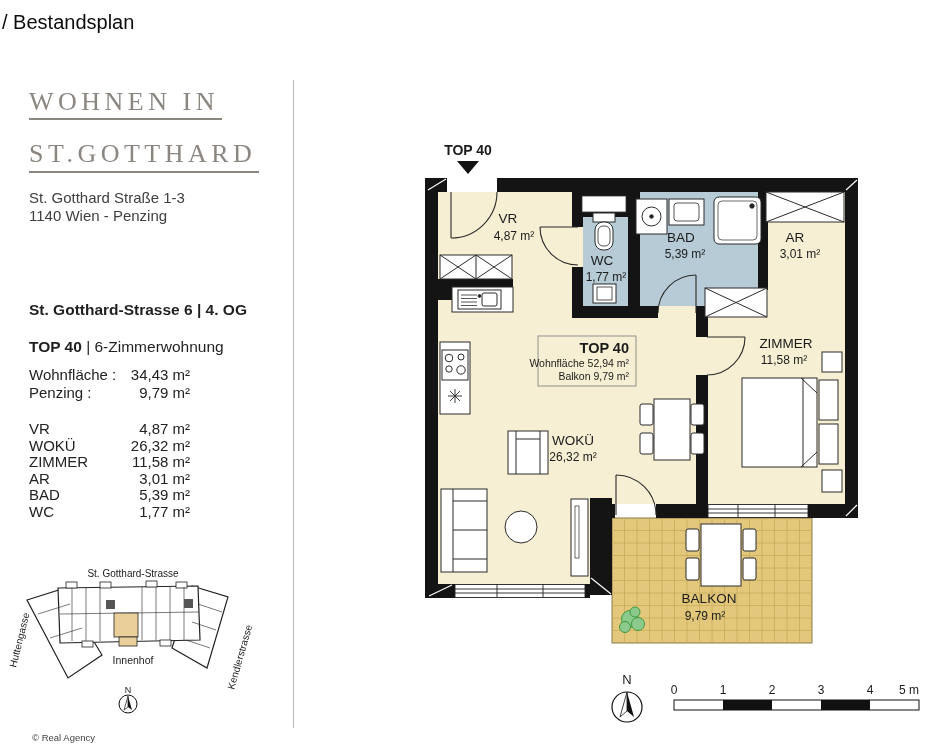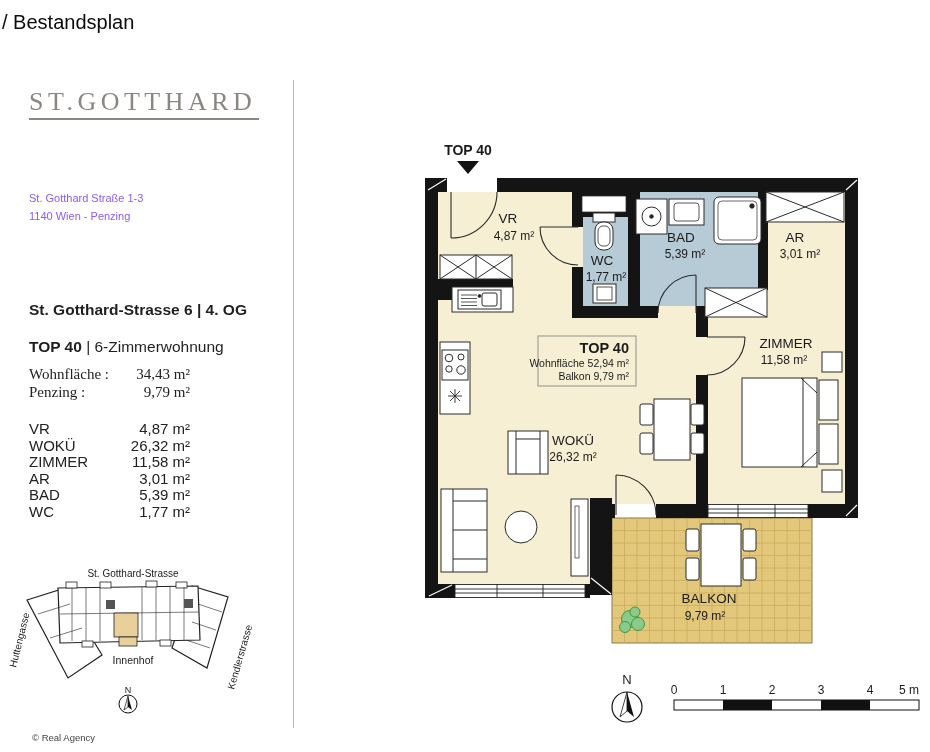--- a/index.html
+++ b/index.html
@@ -4,25 +4,25 @@
 <style>
   html,body{margin:0;padding:0;background:#fff;}
   .page{position:relative;width:930px;height:752px;background:#ffffff;
         font-family:"Liberation Sans",sans-serif;overflow:hidden;}
   .header{position:absolute;left:2px;top:11px;font-size:20px;color:#0c0c0c;}
   .vdivider{position:absolute;left:293px;top:80px;width:1px;height:648px;background:#b9b9b9;}
   .logo{position:absolute;left:29px;top:88px;font-family:"Liberation Serif",serif;color:#8b8680;}
   .logo-line{display:table;font-size:26px;letter-spacing:4.5px;line-height:1.05;
              padding:0 3px 3px 0;border-bottom:2px solid #8b8680;white-space:nowrap;}
   .logo-line + .logo-line{margin-top:20px;}
-  .address{position:absolute;left:29px;top:189px;font-size:11px;color:#8b5cf6;line-height:18px;}
+  .address{position:absolute;left:29px;top:189px;font-size:15px;color:#404040;line-height:18px;}
   .location{position:absolute;left:29px;top:301px;font-size:15.5px;font-weight:bold;color:#1f1f1f;}
   .unit-title{position:absolute;left:29px;top:338px;font-size:15.5px;color:#1f1f1f;}
   .unit-title b{font-weight:bold;}
-  .summary{position:absolute;left:29px;top:366px;width:161px;font-size:15px;color:#222;line-height:17.5px;font-family:Liberation Serif, serif;}
+  .summary{position:absolute;left:29px;top:366px;width:161px;font-size:15px;color:#222;line-height:17.5px;}
   .room-list{position:absolute;left:29px;top:421px;width:161px;font-size:15px;color:#222;line-height:16.6px;}
   .kv{display:flex;justify-content:space-between;}
   .copyright{position:absolute;left:32px;top:732px;font-size:9.5px;color:#434343;}
   .siteplan{position:absolute;left:5px;top:555px;width:282px;height:175px;}
   .floorplan{position:absolute;left:410px;top:130px;width:520px;height:622px;}
   svg text{font-family:"Liberation Sans",sans-serif;fill:#1b1b1b;}
   .room-name{font-size:13.5px;}
   .room-area{font-size:12px;}
   .marker-label{font-size:14px;font-weight:bold;}
   .box-title{font-size:14.5px;font-weight:bold;}
@@ -35,20 +35,21 @@
 </style>
 </head>
 <body>
 
 <div class="page">
 
   <div class="header">/ Bestandsplan</div>
   <div class="vdivider"></div>
 
   <div class="logo">
+    <div class="logo-line">WOHNEN IN</div>
     <div class="logo-line">ST.GOTTHARD</div>
   </div>
 
   <div class="address">
     <div>St. Gotthard Straße 1-3</div>
     <div>1140 Wien - Penzing</div>
   </div>
 
   <div class="location">St. Gotthard-Strasse 6 | 4. OG</div>
 

